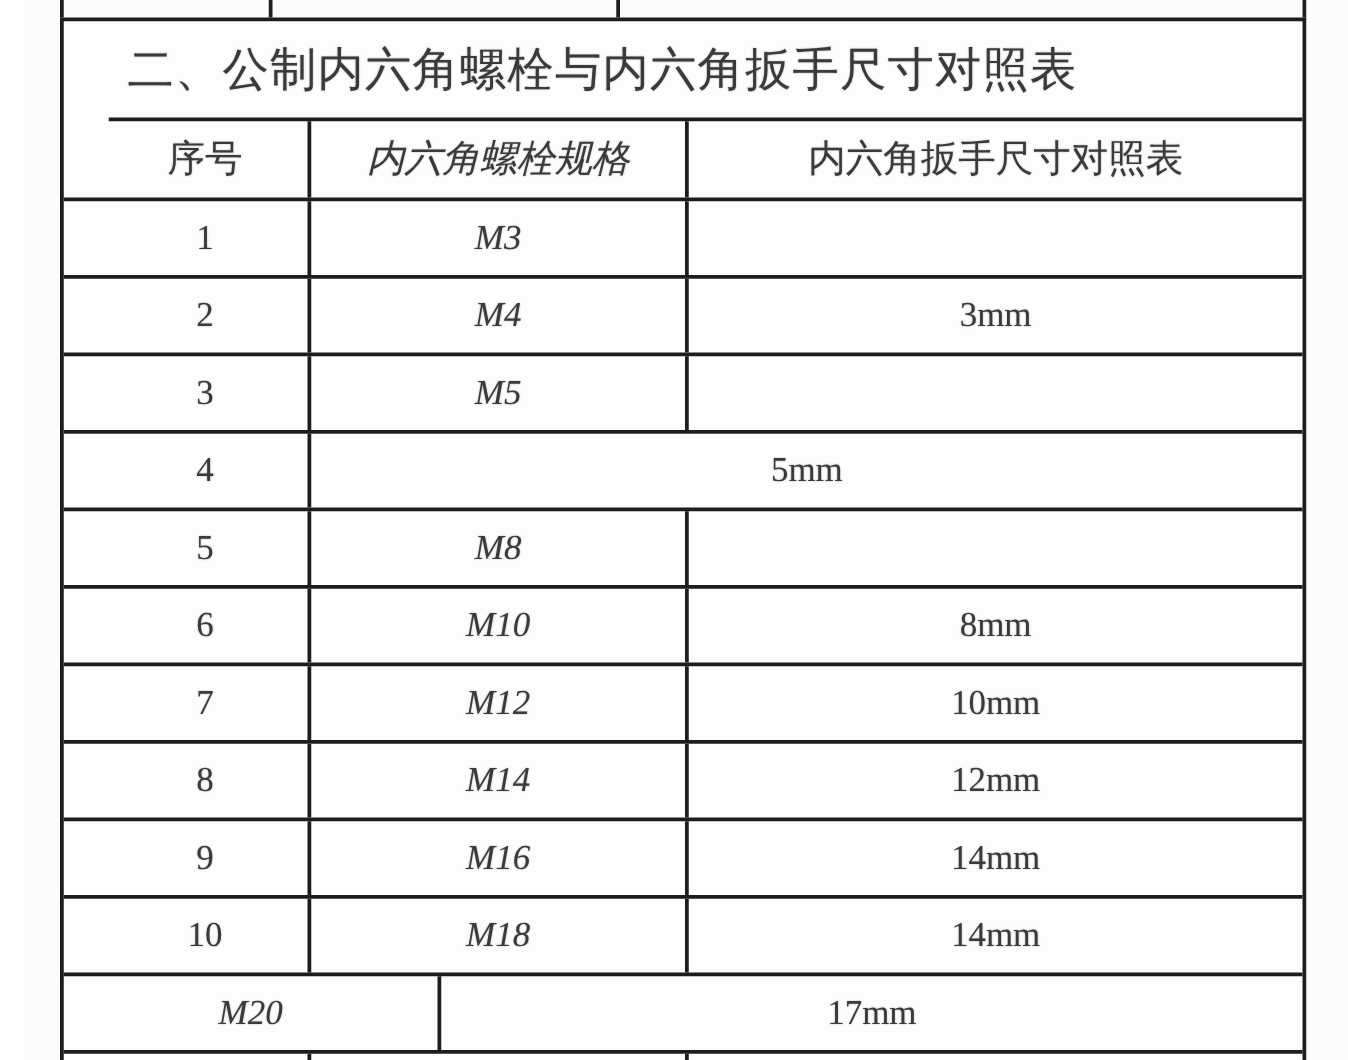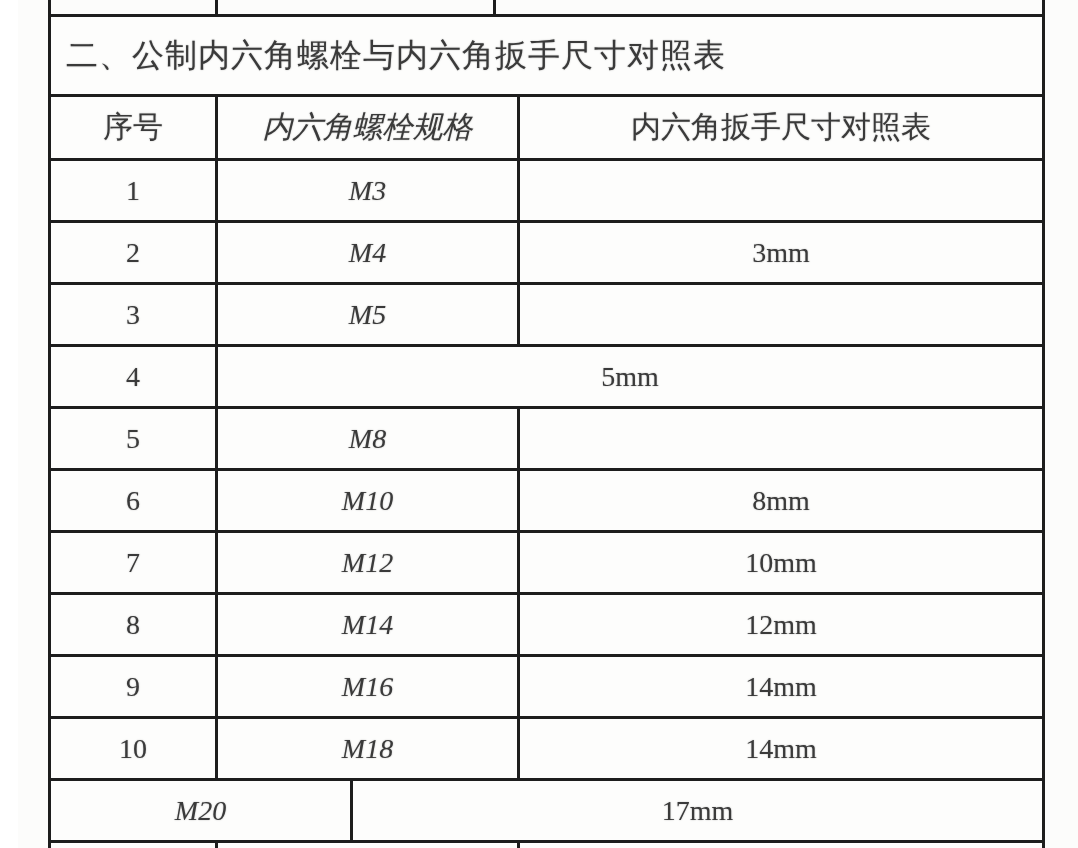--- a/index.html
+++ b/index.html
@@ -44,24 +44,25 @@
     background: #fdfdfc;
     color: #3a3a3a;
   }
   .title-row {
     box-sizing: border-box;
     height: 80px;
     border-bottom: 3px solid #1d1d1d;
     display: flex;
     align-items: center;
     padding-left: 15px;
-    font-size: 32px;
+    font-size: 37px;
     letter-spacing: 1px;
     text-shadow: 0 0 1.5px rgba(40,40,40,0.40);
     white-space: nowrap;
+    margin-left: 36px;
   }
   .header-row {
     box-sizing: border-box;
     height: 64px;
     border-bottom: 3px solid #1d1d1d;
     display: flex;
     font-size: 30px;
   }
   .data-row {
     box-sizing: border-box;
@@ -76,21 +77,21 @@
     display: flex;
   }
   .cell {
     box-sizing: border-box;
     display: flex;
     align-items: center;
     justify-content: center;
     text-shadow: 0 0 1.5px rgba(40,40,40,0.38);
     overflow: hidden;
   }
-  .c1 { width: 167px; border-right: 3px solid #1d1d1d; }
+  .c1 { width: 167px; border-right: 3px solid #1d1d1d; margin-left: 31px; }
   .c2 { width: 302px; border-right: 3px solid #1d1d1d; font-style: italic; }
   .c3 { flex: 1; }
 </style>
 </head>
 <body>
 
 <div class="page">
   <div class="left-margin-strip"></div>
 
   <div class="stub" style="left:48px;"></div>

